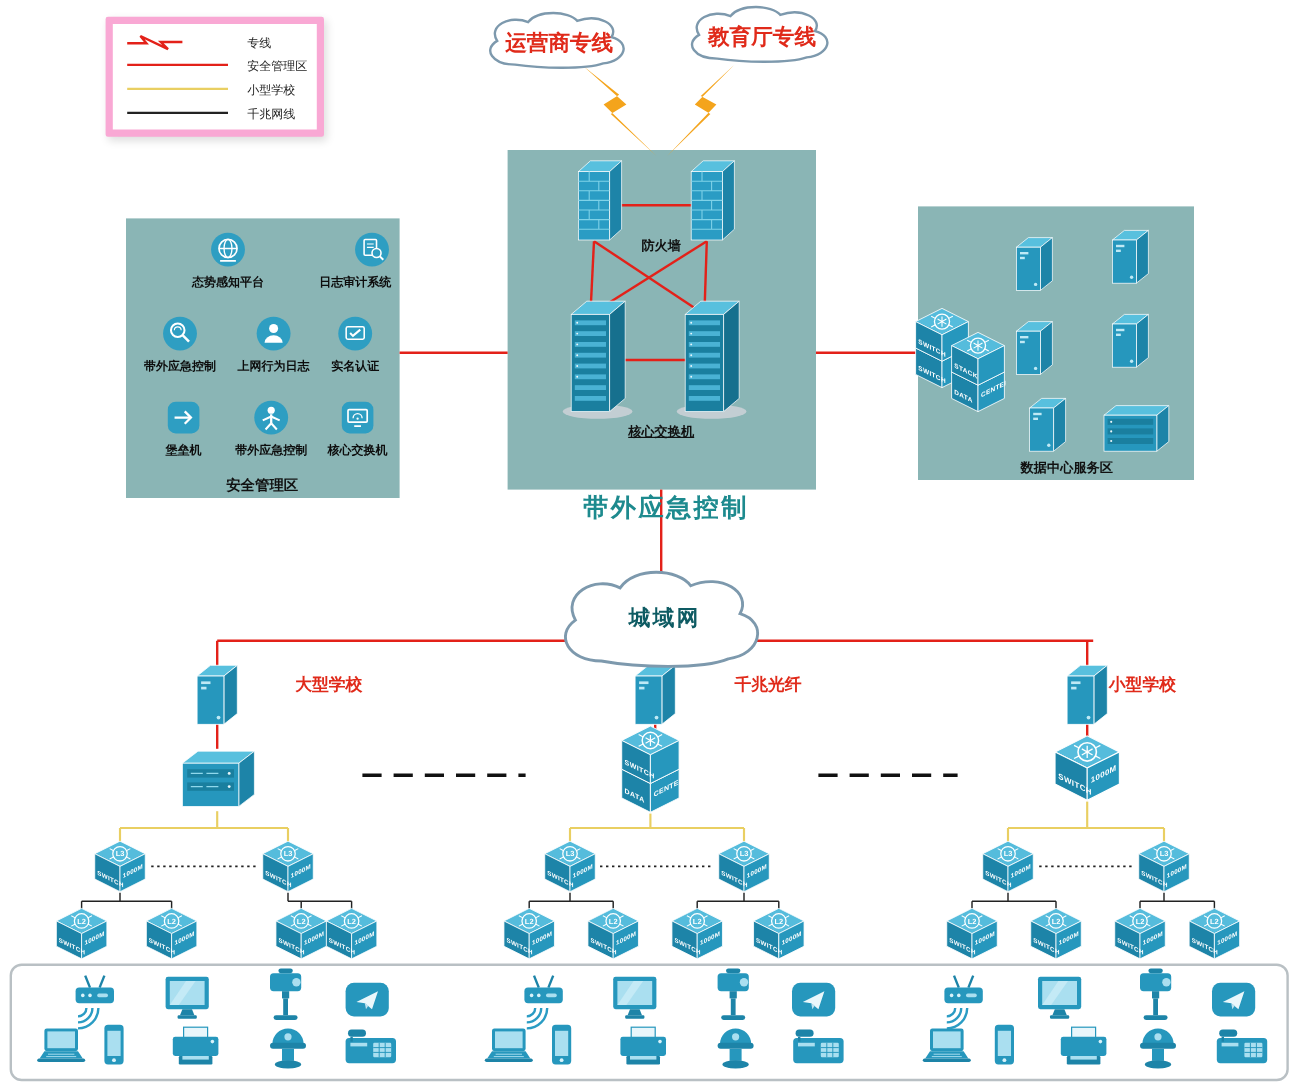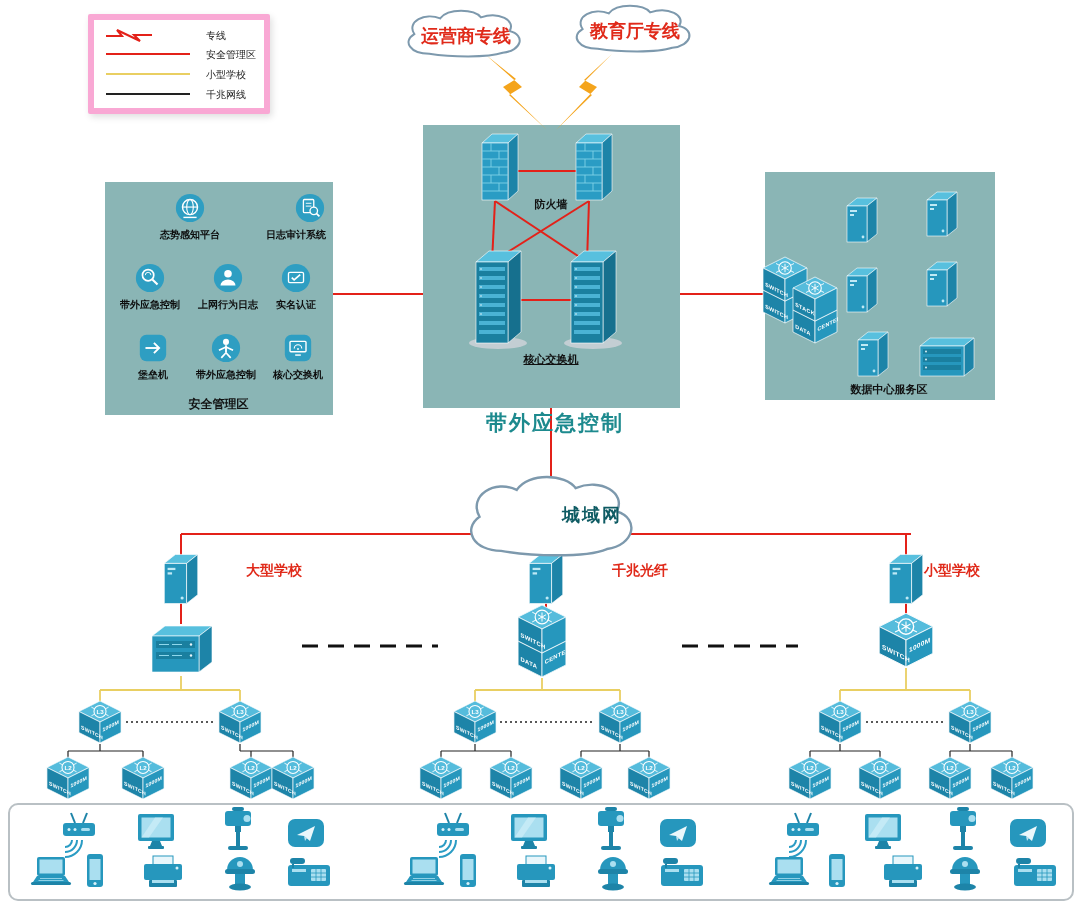--- a/index.html
+++ b/index.html
@@ -777,21 +777,21 @@
   </svg>
   <svg class="abs" style="left:566px;top:3px;" width="138" height="50" viewBox="0 0 100 48" preserveAspectRatio="none">
     <path d="M23,44 C9,44 3,32 12,25 C6,13 20,4 31,10 C37,0 56,1 61,9 C74,3 87,12 82,22 C94,26 91,41 77,43 C66,48 38,47 23,44 Z" fill="#fff" stroke="#7d99ad" stroke-width="2" vector-effect="non-scaling-stroke"></path>
   </svg>
   <svg class="abs" style="left:456px;top:472px;" width="196" height="86" viewBox="0 0 100 48" preserveAspectRatio="none">
     <path d="M23,44 C9,44 3,32 12,25 C6,13 20,4 31,10 C37,0 56,1 61,9 C74,3 87,12 82,22 C94,26 91,41 77,43 C66,48 38,47 23,44 Z" fill="#fff" stroke="#7d99ad" stroke-width="2.4" vector-effect="non-scaling-stroke"></path>
   </svg>
 
   <div class="lbl cloud-label" style="left:408px;top:24px;width:116px;">运营商专线</div>
   <div class="lbl cloud-label" style="left:576px;top:19px;width:118px;">教育厅专线</div>
-  <div class="lbl metro-label" style="left:486px;top:503px;width:136px;text-align:right;">城域网</div>
+  <div class="lbl metro-label" style="left:486px;top:503px;width:136px;">城域网</div>
   <div class="lbl node-label" style="left:516px;top:197px;width:70px;">防火墙</div>
   <div class="lbl node-label" style="left:506px;top:352px;width:90px;text-decoration:underline;">核心交换机</div>
   <div class="lbl dc-title" style="left:430px;top:409px;width:250px;">带外应急控制</div>
   <div class="lbl zone-title" style="left:146px;top:396px;width:145px;">安全管理区</div>
   <div class="lbl zone-title" style="left:824px;top:382px;width:130px;font-size:11px;">数据中心服务区</div>
   <div class="lbl red-label" style="left:246px;top:562px;width:90px;">大型学校</div>
   <div class="lbl red-label" style="left:612px;top:562px;width:90px;">千兆光纤</div>
   <div class="lbl red-label" style="left:904px;top:562px;width:90px;margin-left:20px;">小型学校</div>
 
 </div>

